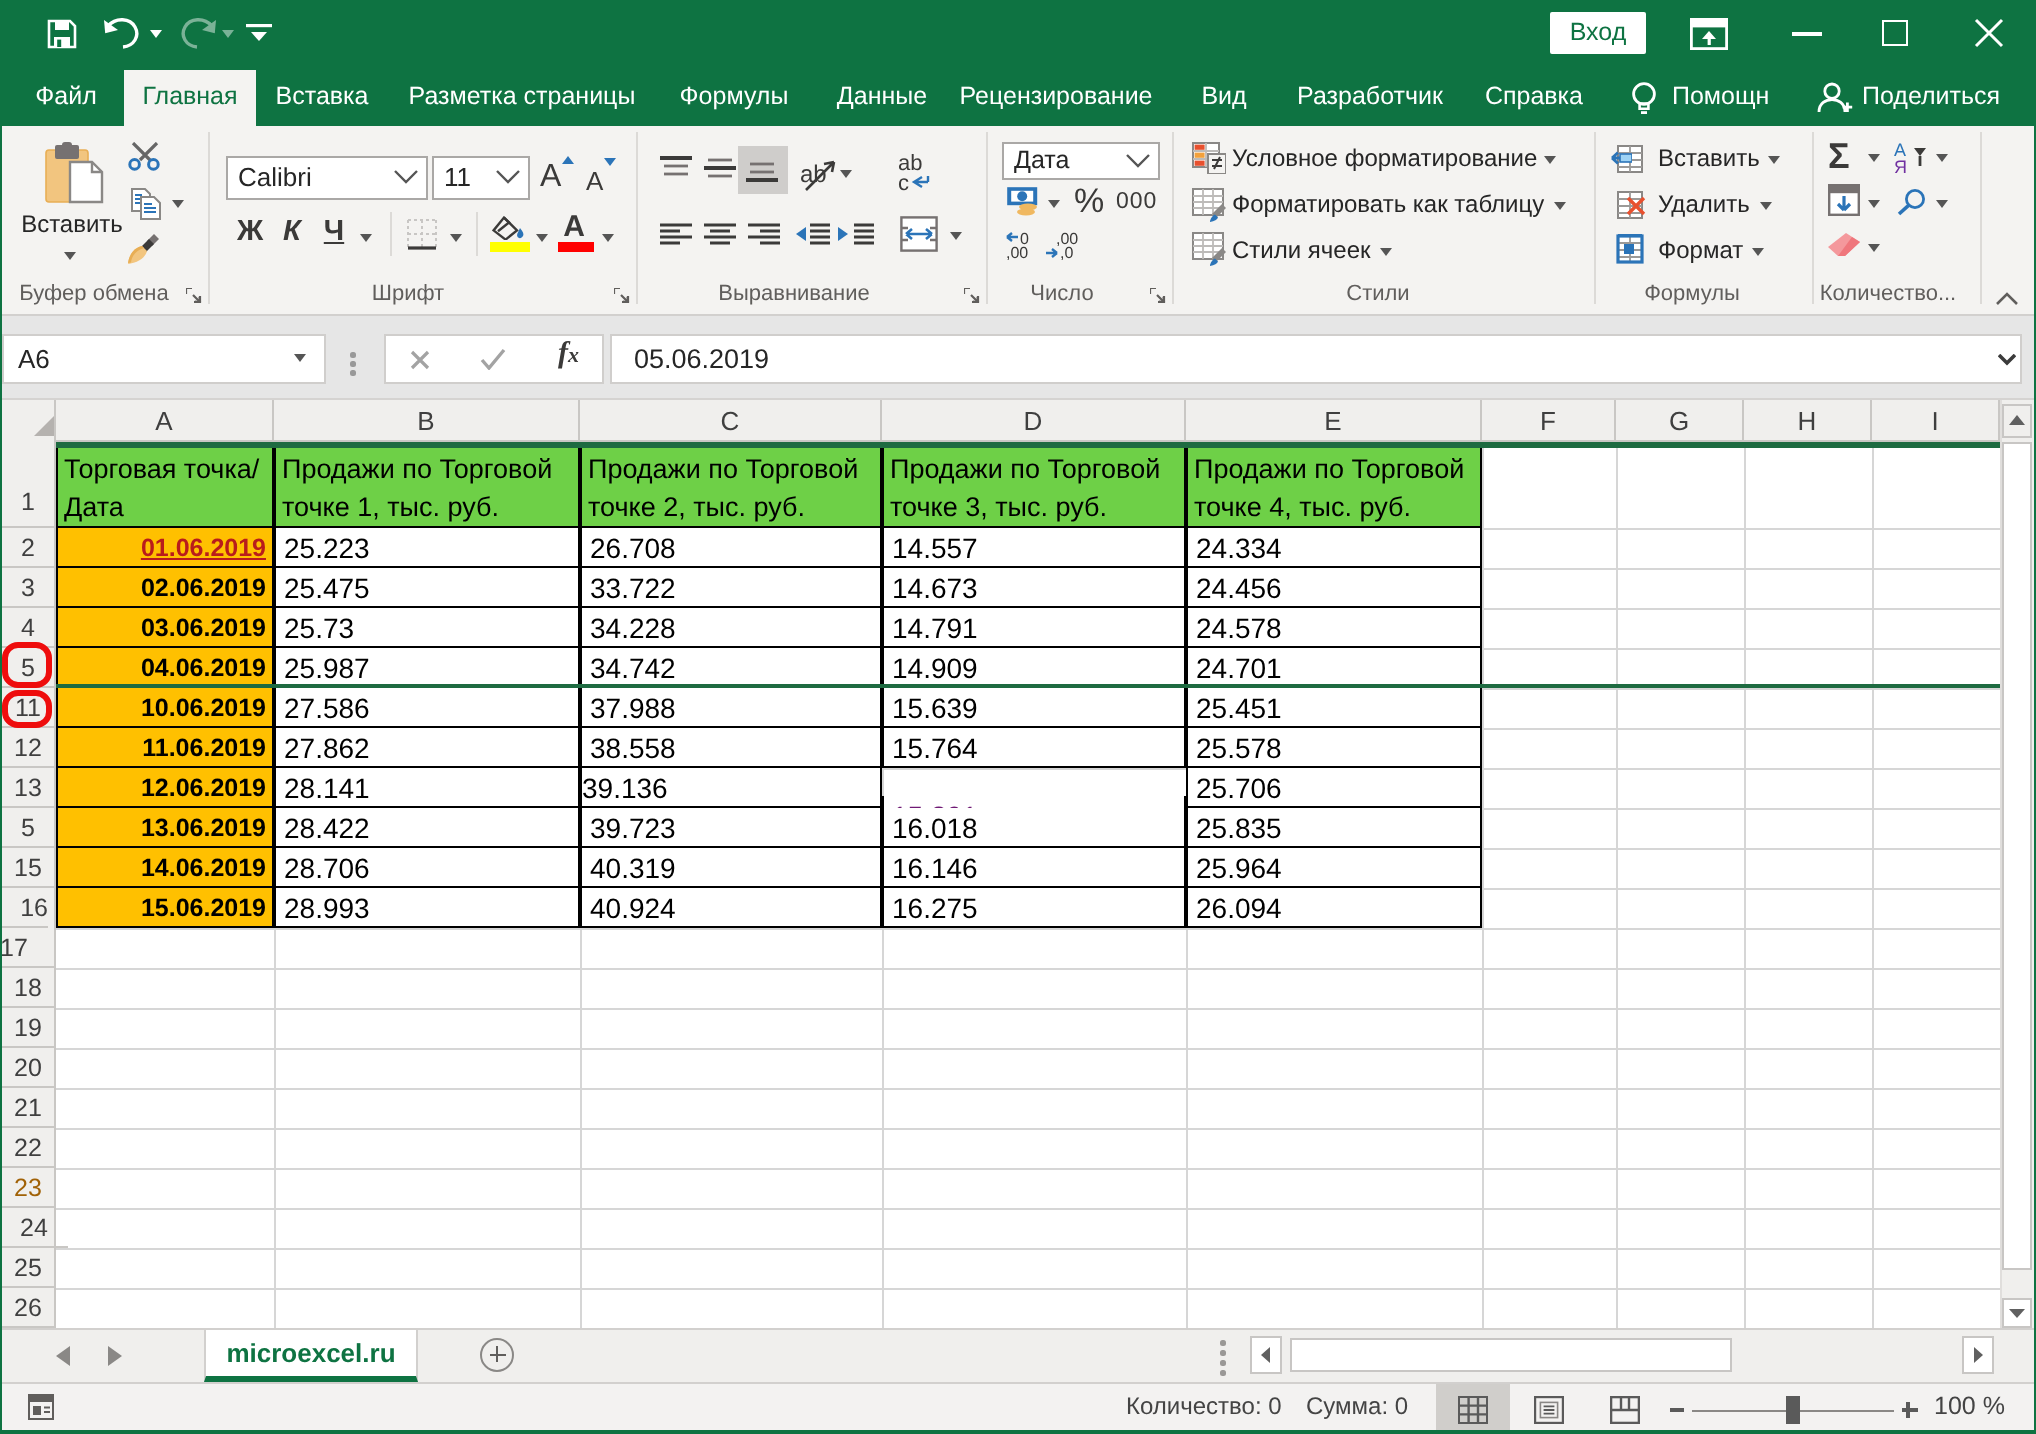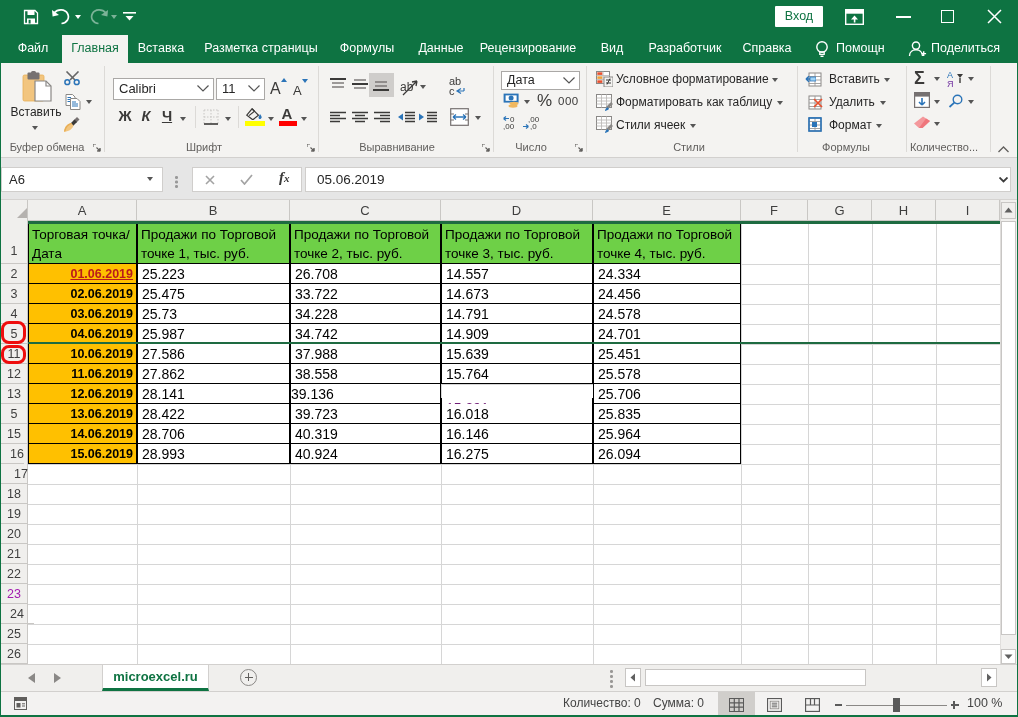--- a/index.html
+++ b/index.html
@@ -368,27 +368,27 @@
 <div class="abs" style="left:0;top:264px;width:28px;height:20px;border-bottom:1px solid #c9c7c4;font-size:12.5px;color:#3f3f3f;text-align:center;line-height:20px;">2</div>
 <div class="abs" style="left:0;top:284px;width:28px;height:20px;border-bottom:1px solid #c9c7c4;font-size:12.5px;color:#3f3f3f;text-align:center;line-height:20px;">3</div>
 <div class="abs" style="left:0;top:304px;width:28px;height:20px;border-bottom:1px solid #c9c7c4;font-size:12.5px;color:#3f3f3f;text-align:center;line-height:20px;">4</div>
 <div class="abs" style="left:0;top:324px;width:28px;height:20px;border-bottom:1px solid #c9c7c4;font-size:12.5px;color:#3f3f3f;text-align:center;line-height:20px;">5</div>
 <div class="abs" style="left:0;top:344px;width:28px;height:20px;border-bottom:1px solid #c9c7c4;font-size:12.5px;color:#3f3f3f;text-align:center;line-height:20px;">11</div>
 <div class="abs" style="left:0;top:364px;width:28px;height:20px;border-bottom:1px solid #c9c7c4;font-size:12.5px;color:#3f3f3f;text-align:center;line-height:20px;">12</div>
 <div class="abs" style="left:0;top:384px;width:28px;height:20px;border-bottom:1px solid #c9c7c4;font-size:12.5px;color:#3f3f3f;text-align:center;line-height:20px;">13</div>
 <div class="abs" style="left:0;top:404px;width:28px;height:20px;border-bottom:1px solid #c9c7c4;font-size:12.5px;color:#3f3f3f;text-align:center;line-height:20px;">5</div>
 <div class="abs" style="left:0;top:424px;width:28px;height:20px;border-bottom:1px solid #c9c7c4;font-size:12.5px;color:#3f3f3f;text-align:center;line-height:20px;">15</div>
 <div class="abs" style="left:0;top:444px;width:24px;height:20px;border-bottom:1px solid #c9c7c4;font-size:12.5px;color:#3f3f3f;text-align:right;line-height:20px;">16</div>
-<div class="abs" style="left:0;top:464px;width:28px;height:20px;border-bottom:1px solid #c9c7c4;font-size:12.5px;color:#3f3f3f;text-align:right;line-height:20px;">17</div>
+<div class="abs" style="left:0;top:464px;width:28px;height:20px;border-bottom:1px solid #c9c7c4;font-size:12.5px;color:#3f3f3f;text-align:left;line-height:20px;">17</div>
 <div class="abs" style="left:0;top:484px;width:28px;height:20px;border-bottom:1px solid #c9c7c4;font-size:12.5px;color:#3f3f3f;text-align:center;line-height:20px;">18</div>
 <div class="abs" style="left:0;top:504px;width:28px;height:20px;border-bottom:1px solid #c9c7c4;font-size:12.5px;color:#3f3f3f;text-align:center;line-height:20px;">19</div>
 <div class="abs" style="left:0;top:524px;width:28px;height:20px;border-bottom:1px solid #c9c7c4;font-size:12.5px;color:#3f3f3f;text-align:center;line-height:20px;">20</div>
 <div class="abs" style="left:0;top:544px;width:28px;height:20px;border-bottom:1px solid #c9c7c4;font-size:12.5px;color:#3f3f3f;text-align:center;line-height:20px;">21</div>
 <div class="abs" style="left:0;top:564px;width:28px;height:20px;border-bottom:1px solid #c9c7c4;font-size:12.5px;color:#3f3f3f;text-align:center;line-height:20px;">22</div>
-<div class="abs" style="left:0;top:584px;width:28px;height:20px;border-bottom:1px solid #c9c7c4;font-size:12.5px;color:#a21caf;text-align:center;line-height:20px;">23</div>
+<div class="abs" style="left:0;top:584px;width:28px;height:20px;border-bottom:1px solid #c9c7c4;font-size:12.5px;color:#a16207;text-align:center;line-height:20px;">23</div>
 <div class="abs" style="left:0;top:604px;width:34px;height:20px;border-bottom:1px solid #c9c7c4;font-size:12.5px;color:#3f3f3f;text-align:center;line-height:20px;">24</div>
 <div class="abs" style="left:0;top:624px;width:28px;height:20px;border-bottom:1px solid #c9c7c4;font-size:12.5px;color:#3f3f3f;text-align:center;line-height:20px;">25</div>
 <div class="abs" style="left:0;top:644px;width:28px;height:20px;border-bottom:1px solid #c9c7c4;font-size:12.5px;color:#3f3f3f;text-align:center;line-height:20px;">26</div>
 <div class="abs" style="left:137px;top:224px;width:1px;height:440px;background:#d6d6d6;"></div>
 <div class="abs" style="left:290px;top:224px;width:1px;height:440px;background:#d6d6d6;"></div>
 <div class="abs" style="left:441px;top:224px;width:1px;height:440px;background:#d6d6d6;"></div>
 <div class="abs" style="left:593px;top:224px;width:1px;height:440px;background:#d6d6d6;"></div>
 <div class="abs" style="left:741px;top:224px;width:1px;height:440px;background:#d6d6d6;"></div>
 <div class="abs" style="left:808px;top:224px;width:1px;height:440px;background:#d6d6d6;"></div>
 <div class="abs" style="left:872px;top:224px;width:1px;height:440px;background:#d6d6d6;"></div>

